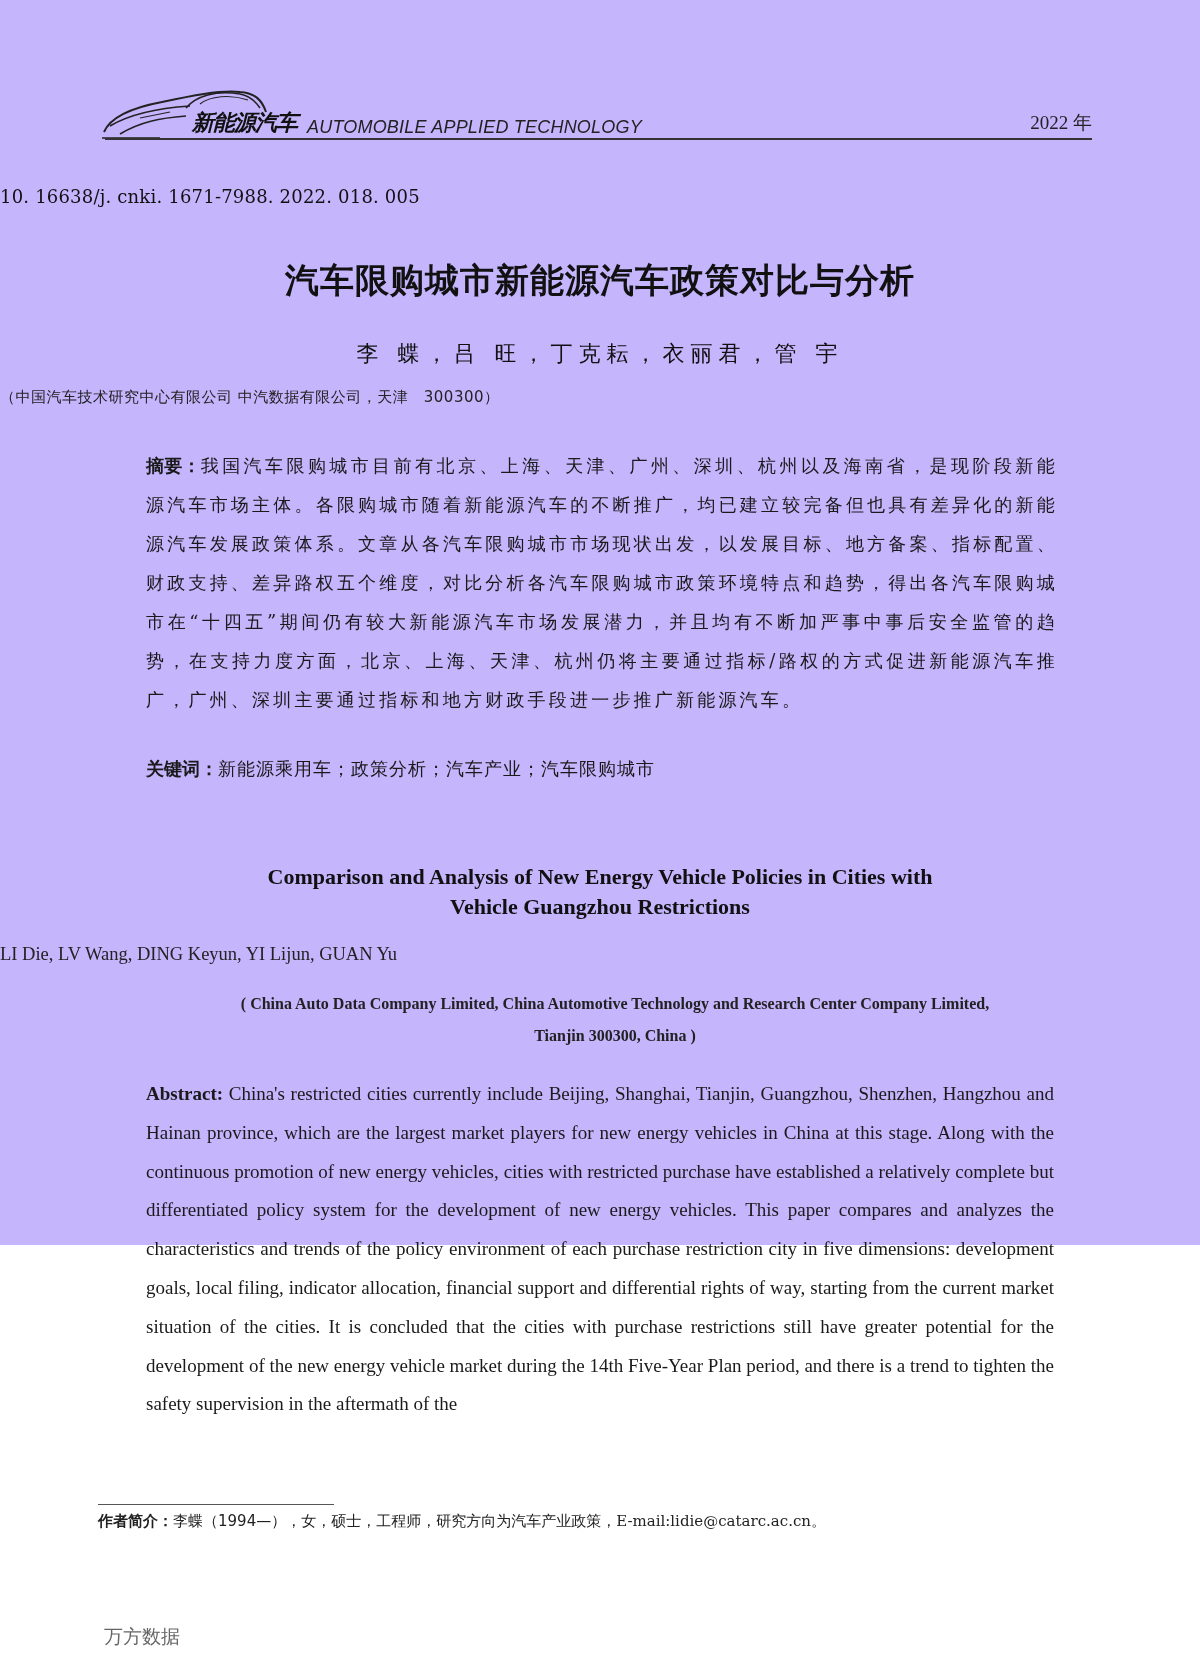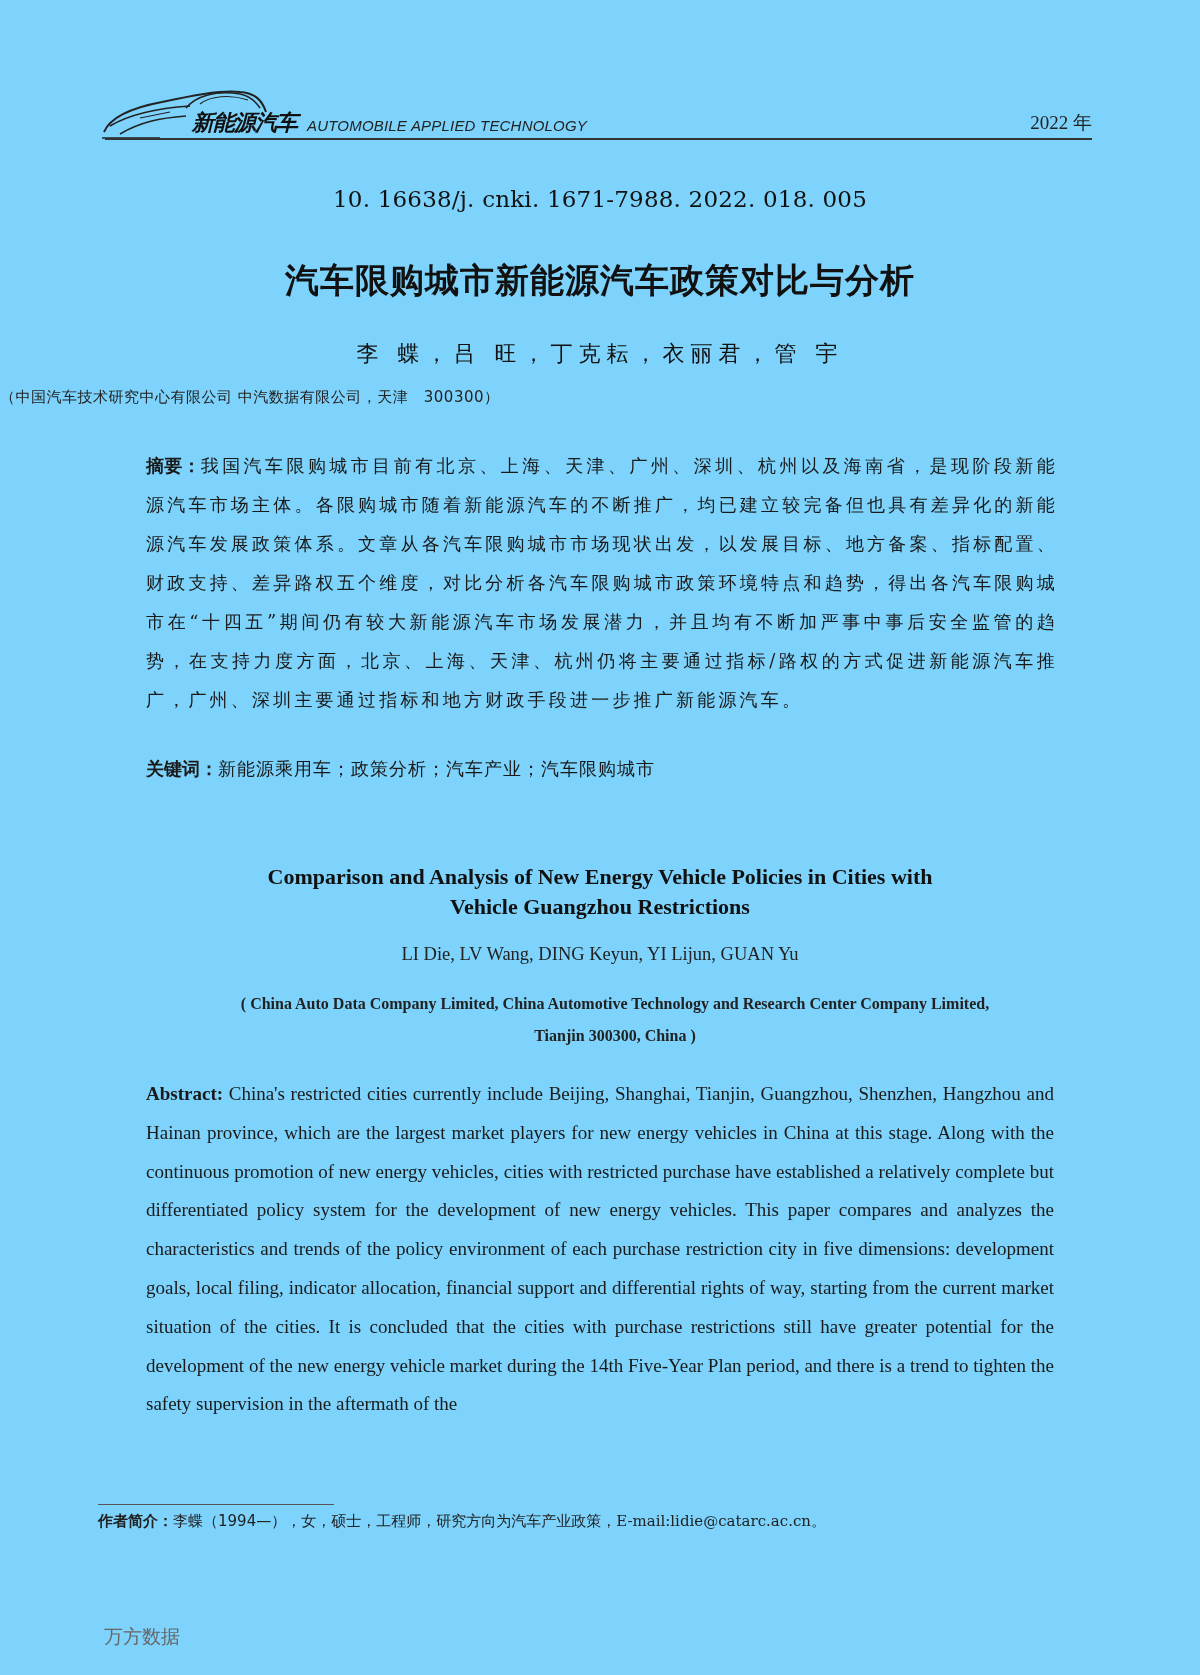--- a/index.html
+++ b/index.html
@@ -1,43 +1,43 @@
 <!DOCTYPE html>
 <html><head>
 <meta charset="utf-8">
 <style>
   html, body { margin: 0; padding: 0; background: #ffffff; }
   body { width: 1200px; height: 1675px; position: relative; overflow: hidden; color: #1a1a1a; }
-  .page { position: absolute; left: 0; top: 0; width: 1200px; height: 1675px; background: #7dd3fc; }
+  .page { position: absolute; left: 0; top: 0; width: 1200px; height: 1245px; background: #c4b5fd; }
 
   
   .header { position: absolute; left: 100px; top: 72px; width: 992px; height: 70px; }
   .car-logo { position: absolute; left: 0; top: 6px; width: 200px; height: 64px; }
   .logo-cn { position: absolute; left: 92px; top: 36px; font-family: "DejaVu Sans", sans-serif; font-weight: bold; font-style: italic; font-size: 22px; letter-spacing: -1px; color: #111; }
-  .logo-en { position: absolute; left: 207px; top: 45px; font-family: "Liberation Sans", sans-serif; font-style: italic; font-size: 15px; color: #222; letter-spacing: 0.2px; }
+  .logo-en { position: absolute; left: 207px; top: 45px; font-family: "Liberation Sans", sans-serif; font-style: italic; font-size: 18px; color: #222; letter-spacing: 0.2px; }
   .year { position: absolute; right: 0; top: 38px; font-family: "Liberation Serif", serif; font-size: 19px; color: #222; }
   .header-rule { position: absolute; left: 5px; right: 0; top: 66px; height: 2px; background: #333; }
 
-  .doi { position: absolute; left: 0; width: 1200px; top: 186px; text-align: center; font-family: "DejaVu Serif", serif; font-size: 23px; color: #111; letter-spacing: 0.2px; }
+  .doi { position: absolute; left: 0; width: 1200px; top: 186px; text-align: left; font-family: "DejaVu Serif", serif; font-size: 18px; color: #111; letter-spacing: 0.2px; }
   .title-cn { position: absolute; left: 0; width: 1200px; top: 258px; text-align: center; font-family: "DejaVu Sans", sans-serif; font-weight: bold; font-size: 34px; color: #111; letter-spacing: 1px; }
   .authors-cn { position: absolute; left: 0; width: 1200px; top: 339px; text-align: center; font-family: "DejaVu Serif", serif; font-size: 22px; color: #111; letter-spacing: 6px; }
   .affil-cn { position: absolute; left: 0; width: 1200px; top: 388px; font-family: "DejaVu Sans", sans-serif; font-size: 15px; color: #222; letter-spacing: 0.5px; }
 
   .abstract-cn { position: absolute; left: 146px; width: 912px; top: 446px; font-family: "DejaVu Serif", serif; font-size: 18px; line-height: 39px; color: #1a1a1a; text-align: justify; letter-spacing: 3.2px; }
   .abstract-cn .lbl { font-family: "DejaVu Sans", sans-serif; font-weight: bold; letter-spacing: 0; }
 
   .kw-row { position: absolute; left: 146px; top: 757px; font-family: "DejaVu Serif", serif; font-size: 18px; color: #1a1a1a; letter-spacing: 1px; }
   .kw-row .lbl { font-family: "DejaVu Sans", sans-serif; font-weight: bold; letter-spacing: 0; }
 
   .cls-row { position: absolute; left: 146px; top: 799px; font-family: "Liberation Serif", serif; font-size: 20px; color: #1a1a1a; white-space: nowrap; }
   .cls-row .lbl { font-family: "DejaVu Sans", sans-serif; font-weight: bold; font-size: 18px; }
   .cls-row .gap { display: inline-block; width: 34px; }
 
   .title-en { position: absolute; left: 0; width: 1200px; top: 862px; text-align: center; font-family: "Liberation Serif", serif; font-weight: bold; font-size: 22px; line-height: 30px; color: #111; }
-  .authors-en { position: absolute; left: 0; width: 1200px; top: 944px; text-align: center; font-family: "Liberation Serif", serif; font-size: 18.5px; color: #222; }
+  .authors-en { position: absolute; left: 0; width: 1200px; top: 944px; text-align: left; font-family: "Liberation Serif", serif; font-size: 18.5px; color: #222; }
   .affil-en { position: absolute; left: 15px; width: 1200px; top: 988px; text-align: center; font-family: "Liberation Serif", serif; font-size: 16px; line-height: 32px; color: #222; font-weight: bold; }
 
   .abstract-en { position: absolute; left: 146px; width: 908px; top: 1075px; font-family: "Liberation Serif", serif; font-size: 19px; line-height: 38.8px; color: #1a1a1a; text-align: justify; }
   .abstract-en .lbl { font-weight: bold; }
 
   .foot-rule { position: absolute; left: 98px; width: 236px; top: 1504px; height: 1px; background: #555; }
   .author-note { position: absolute; left: 98px; top: 1512px; font-family: "DejaVu Sans", sans-serif; font-size: 15px; color: #222; white-space: nowrap; }
   .author-note .lbl { font-weight: bold; }
   .author-note .email { font-family: "DejaVu Serif", serif; }
 

